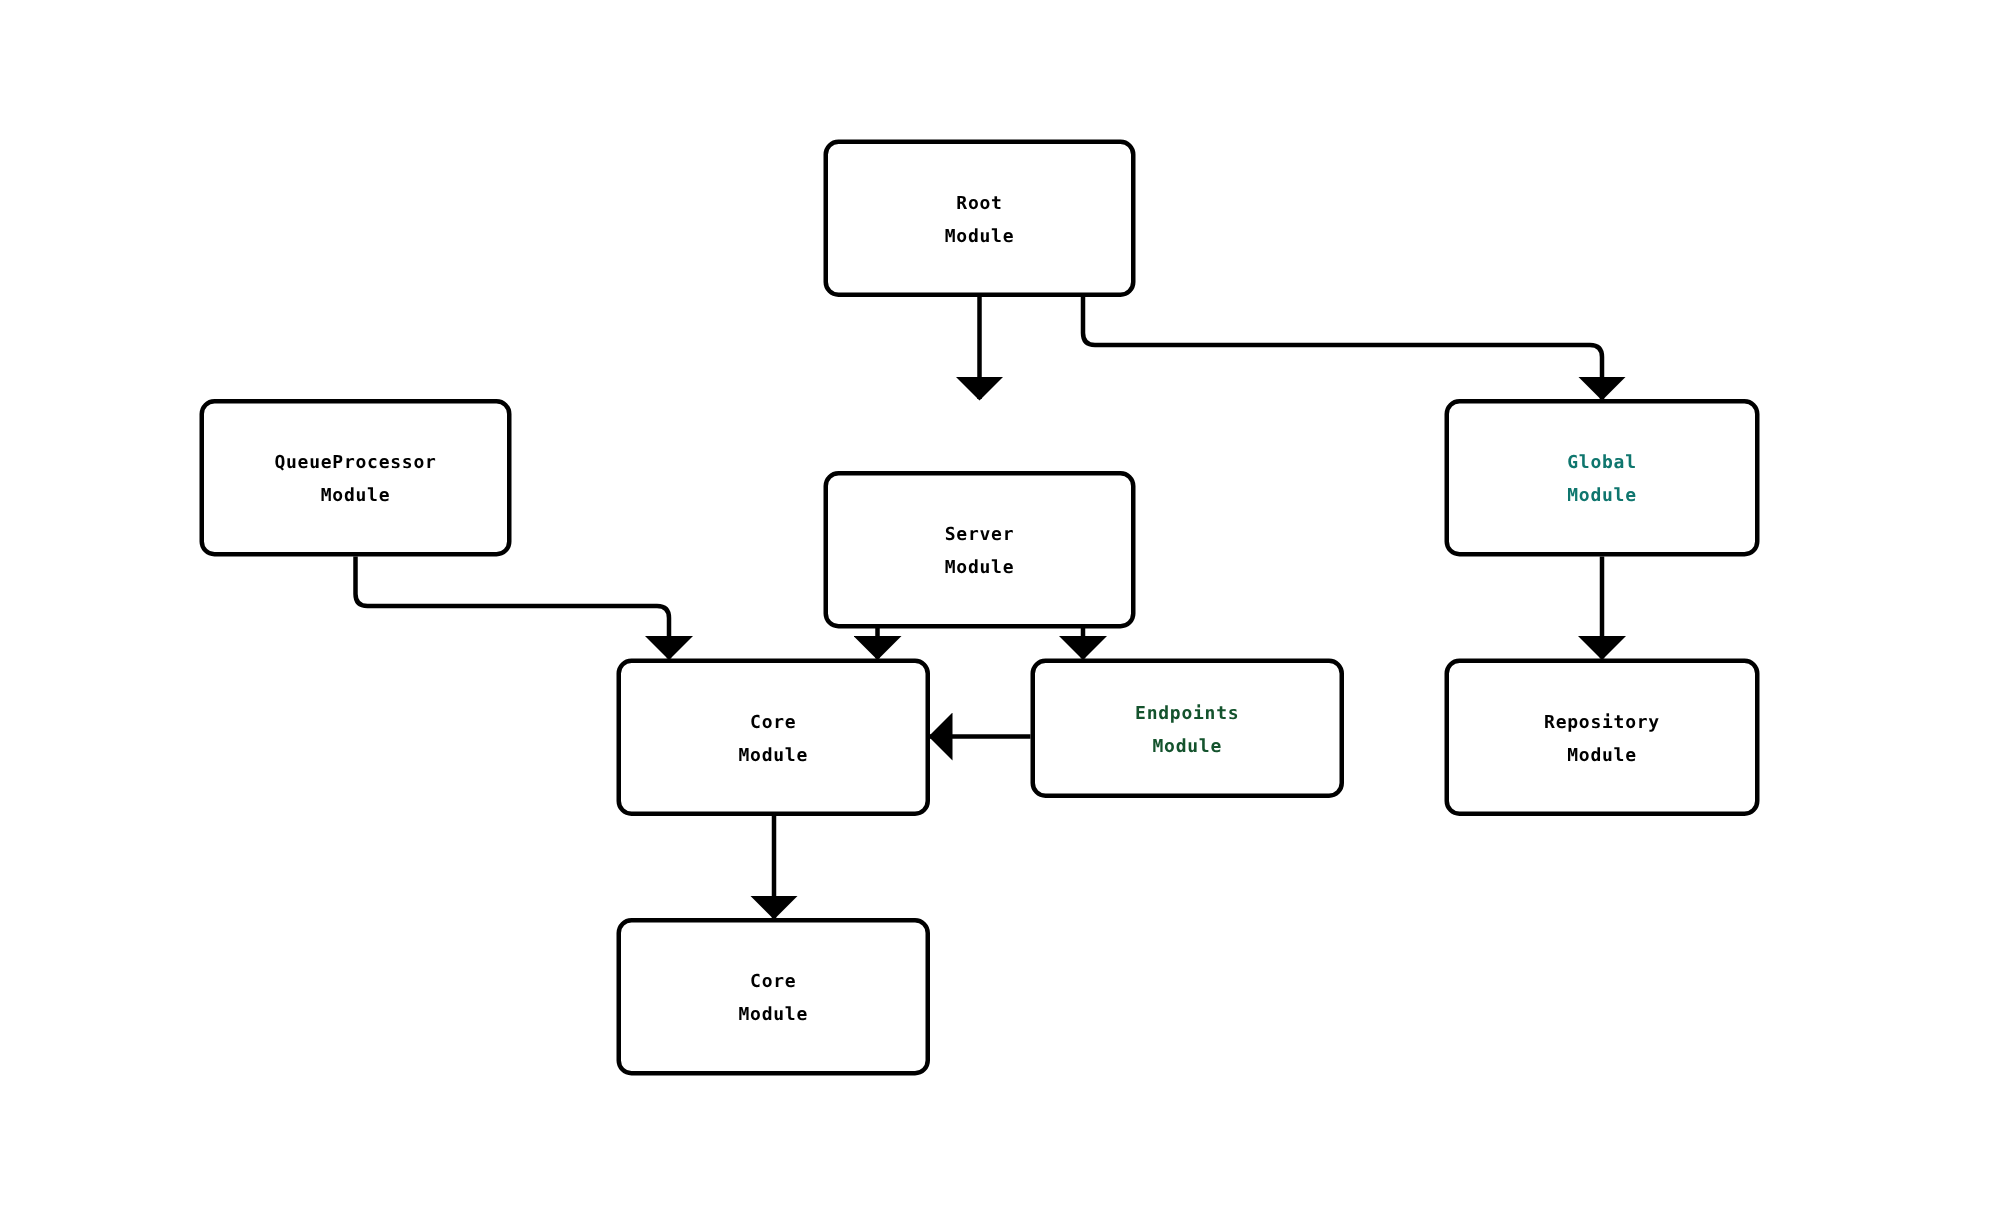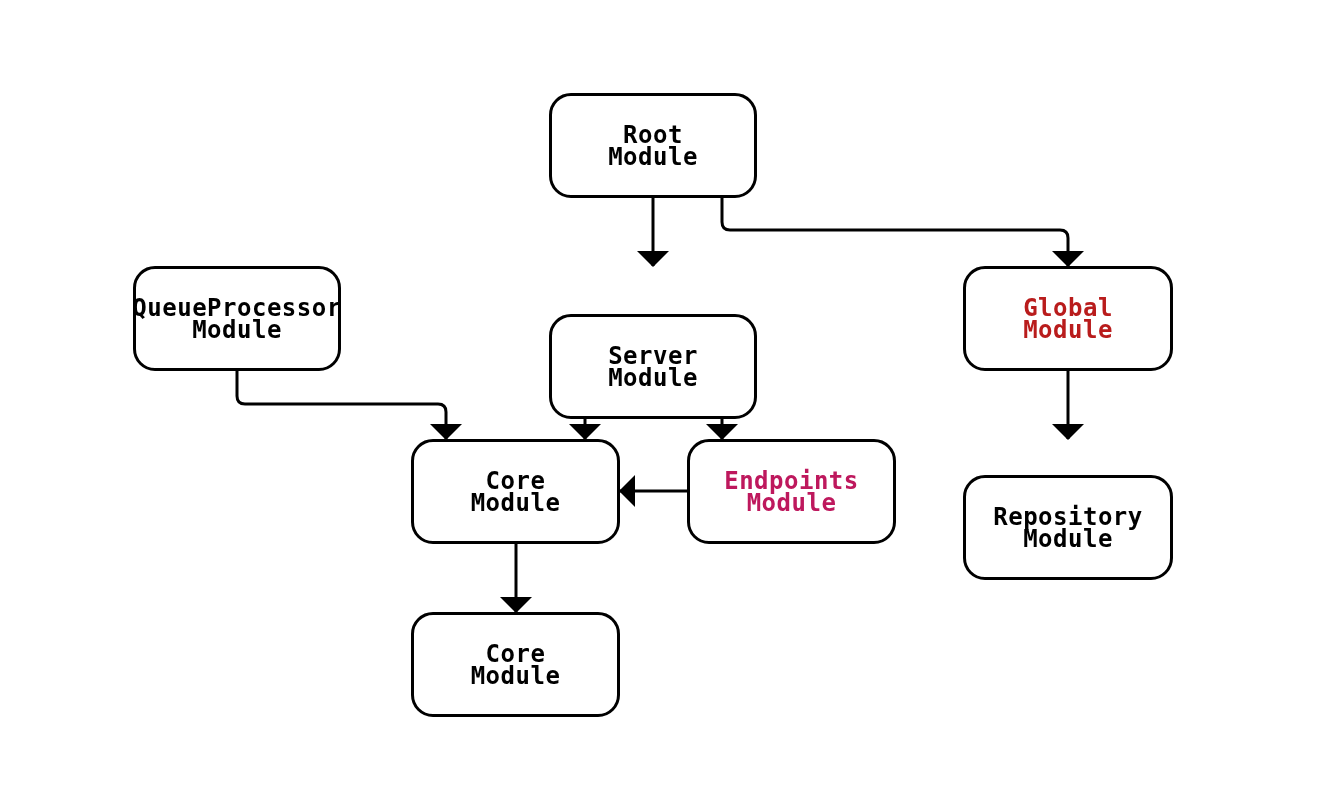--- a/index.html
+++ b/index.html
@@ -23,28 +23,28 @@
   }
   svg.edges-layer path.edge {
     fill: none;
     stroke-width: 3px;
   }
   .node {
     position: absolute;
     box-sizing: border-box;
     border-style: solid;
     border-width: 3px;
-    border-radius: 22px;
+    border-radius: 10px;
     display: flex;
     flex-direction: column;
     align-items: center;
     justify-content: center;
     text-align: center;
     font-weight: bold;
-    font-size: 24px;
+    font-size: 12px;
     line-height: 22px;
     letter-spacing: 0.5px;
   }
   .node .node-line {
     display: block;
     white-space: nowrap;
   }
 </style>
 </head>
 <body>
@@ -71,33 +71,33 @@
         <span class="node-line">Module</span>
       </div>
       <div class="node" style="left: 133px; top: 266px; width: 208px; height: 105px; border-color: rgb(0, 0, 0); background: rgb(255, 255, 255); color: rgb(0, 0, 0);">
         <span class="node-line">QueueProcessor</span>
         <span class="node-line">Module</span>
       </div>
       <div class="node" style="left: 549px; top: 266px; width: 208px; height: 105px; border-color: rgb(0, 0, 0); background: rgb(255, 255, 255); color: rgb(0, 0, 0); margin-top: 48px;">
         <span class="node-line">Server</span>
         <span class="node-line">Module</span>
       </div>
-      <div class="node" style="left: 963px; top: 266px; width: 210px; height: 105px; border-color: rgb(0, 0, 0); background: rgb(255, 255, 255); color: #b91c1c;">
+      <div class="node" style="left: 963px; top: 266px; width: 210px; height: 105px; border-color: rgb(0, 0, 0); background: rgb(255, 255, 255); color: #0f766e;">
         <span class="node-line">Global</span>
         <span class="node-line">Module</span>
       </div>
       <div class="node" style="left: 411px; top: 439px; width: 209px; height: 105px; border-color: rgb(0, 0, 0); background: rgb(255, 255, 255); color: rgb(0, 0, 0);">
         <span class="node-line">Core</span>
         <span class="node-line">Module</span>
       </div>
-      <div class="node" style="left: 687px; top: 439px; width: 209px; height: 105px; border-color: rgb(0, 0, 0); background: rgb(255, 255, 255); color: #be185d;">
+      <div class="node" style="left: 687px; top: 439px; width: 209px; height: 93px; border-color: rgb(0, 0, 0); background: rgb(255, 255, 255); color: #14532d;">
         <span class="node-line">Endpoints</span>
         <span class="node-line">Module</span>
       </div>
-      <div class="node" style="left: 963px; top: 439px; width: 210px; height: 105px; border-color: rgb(0, 0, 0); background: rgb(255, 255, 255); color: rgb(0, 0, 0); margin-top: 36px;">
+      <div class="node" style="left: 963px; top: 439px; width: 210px; height: 105px; border-color: rgb(0, 0, 0); background: rgb(255, 255, 255); color: rgb(0, 0, 0);">
         <span class="node-line">Repository</span>
         <span class="node-line">Module</span>
       </div>
       <div class="node" style="left: 411px; top: 612px; width: 209px; height: 105px; border-color: rgb(0, 0, 0); background: rgb(255, 255, 255); color: rgb(0, 0, 0);">
         <span class="node-line">Core</span>
         <span class="node-line">Module</span>
       </div>
     </div>
 </div>
 

